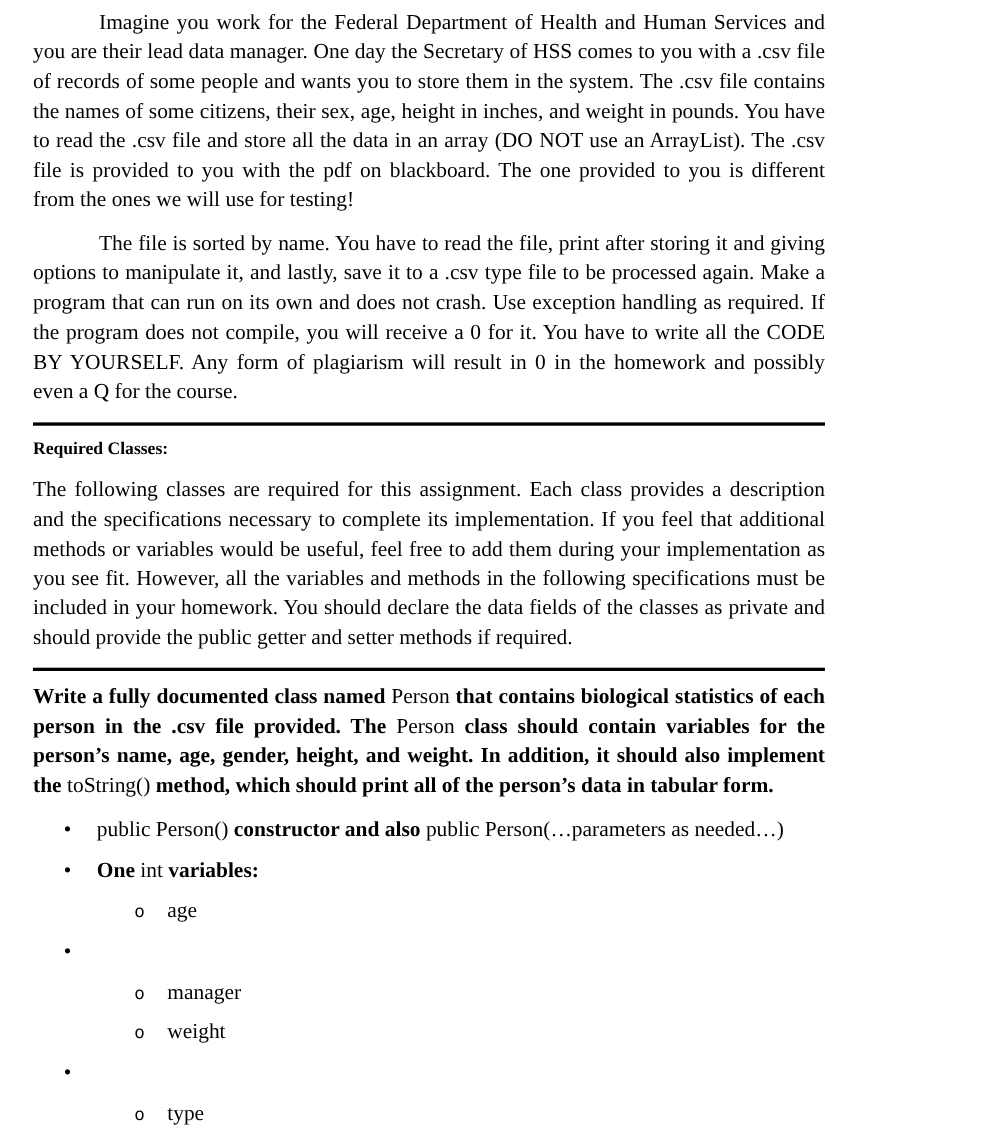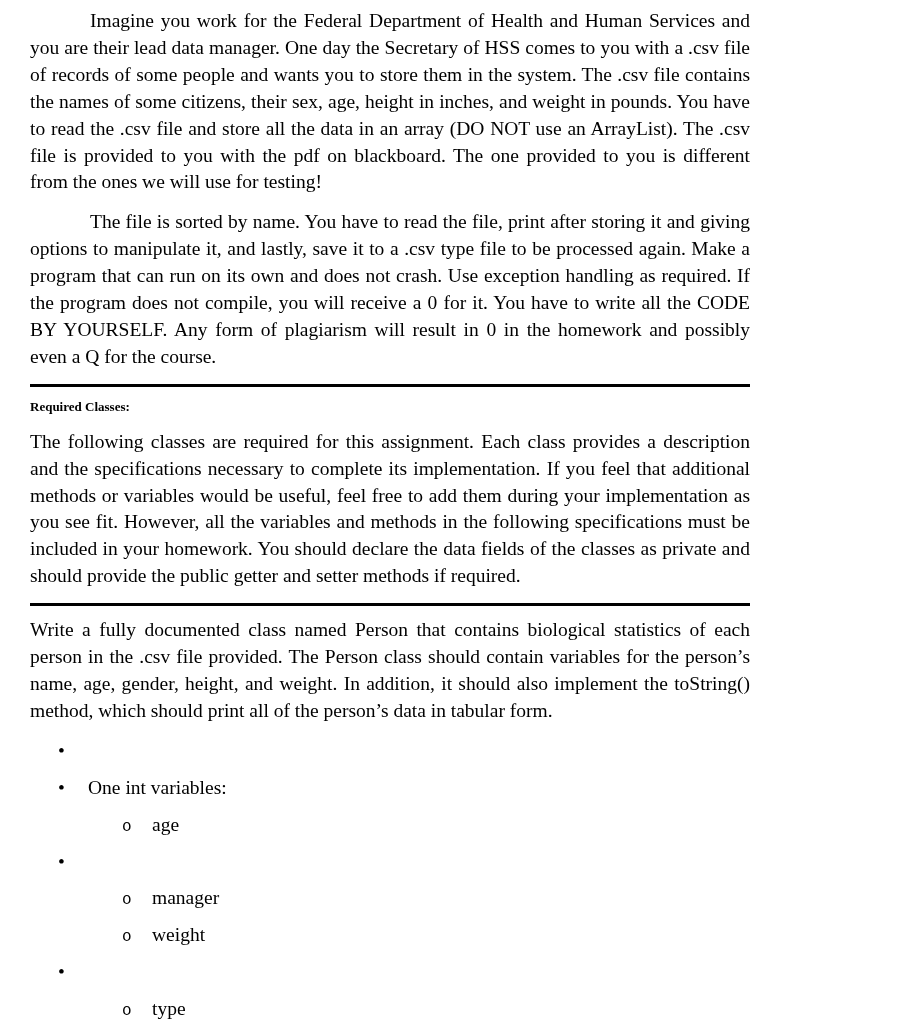--- a/index.html
+++ b/index.html
@@ -16,32 +16,32 @@
     line-height: 1.38;
   }
   .para { margin: 0 0 13px 0; text-align: justify; }
   .indent { text-indent: 60px; }
   .rule {
     border: none;
     border-top: 3px solid #000;
     margin: 3px 0 11px 0;
   }
   .heading {
-    font-size: 13px;
+    font-size: 16px;
     font-weight: bold;
     margin: 2px 0 13px 0;
   }
   .num-gap { display: inline-block; width: 13px; }
   .bullets { margin: 4px 0 0 0; padding: 0; list-style: none; }
   .bullet { display: flex; align-items: baseline; margin: 0 0 10px 0; }
   .bullet .marker { flex: 0 0 30px; }
   .l1 { padding-left: 28px; }
   .l2 { padding-left: 92px; }
   .l2 .marker { font-family: "Liberation Mono", monospace; font-size: 16px; }
-  .b { font-weight: normal; }
+  .b { font-weight: bold; }
 </style>
 </head>
 <body>
 
 <div class="page">
 
   <p class="para indent">Imagine you work for the Federal Department of Health and Human Services and you are their lead data manager. One day the Secretary of HSS comes to you with a .csv file of records of some people and wants you to store them in the system. The .csv file contains the names of some citizens, their sex, age, height in inches, and weight in pounds. You have to read the .csv file and store all the data in an array (DO NOT use an ArrayList). The .csv file is provided to you with the pdf on blackboard. The one provided to you is different from the ones we will use for testing!</p>
 
   <p class="para indent">The file is sorted by name. You have to read the file, print after storing it and giving options to manipulate it, and lastly, save it to a .csv type file to be processed again. Make a program that can run on its own and does not crash. Use exception handling as required. If the program does not compile, you will receive a 0 for it. You have to write all the CODE BY YOURSELF. Any form of plagiarism will result in 0 in the homework and possibly even a Q for the course.</p>
 
@@ -52,20 +52,21 @@
   <p class="para">The following classes are required for this assignment. Each class provides a description and the specifications necessary to complete its implementation. If you feel that additional methods or variables would be useful, feel free to add them during your implementation as you see fit. However, all the variables and methods in the following specifications must be included in your homework. You should declare the data fields of the classes as private and should provide the public getter and setter methods if required.</p>
 
   <hr class="rule">
 
 
   <p class="para"><span class="b">Write a fully documented class named </span><span>Person </span><span class="b">that contains biological statistics of each person in the .csv file provided. The </span><span>Person </span><span class="b">class should contain variables for the person’s name, age, gender, height, and weight. In addition, it should also implement the </span><span>toString() </span><span class="b">method, which should print all of the person’s data in tabular form.</span></p>
 
   <div class="bullets">
     <div class="bullet l1">
       <span class="marker">•</span>
+      <span class="bullet-text"><span>public Person() </span><span class="b">constructor and also </span><span>public Person(…parameters as needed…)</span></span>
     </div>
     <div class="bullet l1">
       <span class="marker">•</span>
       <span class="bullet-text"><span class="b">One </span><span>int </span><span class="b">variables:</span></span>
     </div>
     <div class="bullet l2">
       <span class="marker">o</span>
       <span class="bullet-text"><span>age</span></span>
     </div>
     <div class="bullet l1">

